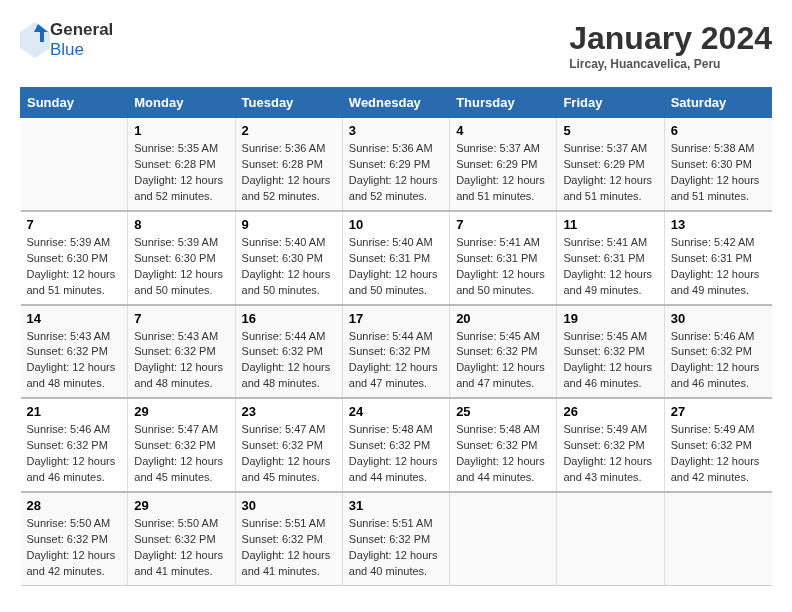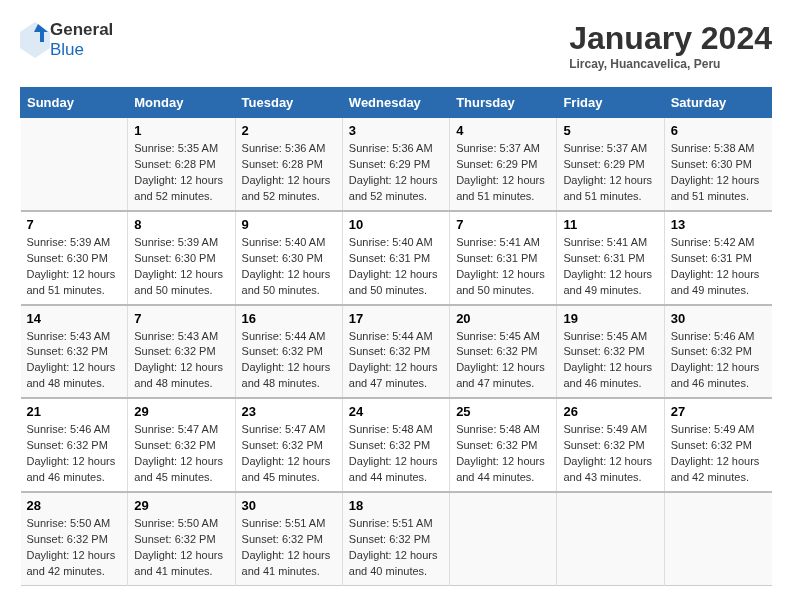--- a/index.html
+++ b/index.html
@@ -183,21 +183,21 @@
         <td><span class="day-num">27</span>
           <span class="cell-text">Sunrise: 5:49 AM<br>Sunset: 6:32 PM<br>Daylight: 12 hours and 42 minutes.</span></td>
       </tr>
       <tr class="week-row">
         <td><span class="day-num">28</span>
           <span class="cell-text">Sunrise: 5:50 AM<br>Sunset: 6:32 PM<br>Daylight: 12 hours and 42 minutes.</span></td>
         <td><span class="day-num">29</span>
           <span class="cell-text">Sunrise: 5:50 AM<br>Sunset: 6:32 PM<br>Daylight: 12 hours and 41 minutes.</span></td>
         <td><span class="day-num">30</span>
           <span class="cell-text">Sunrise: 5:51 AM<br>Sunset: 6:32 PM<br>Daylight: 12 hours and 41 minutes.</span></td>
-        <td><span class="day-num">18</span>
+        <td><span class="day-num">31</span>
           <span class="cell-text">Sunrise: 5:51 AM<br>Sunset: 6:32 PM<br>Daylight: 12 hours and 40 minutes.</span></td>
         <td class="empty-cell"></td>
         <td class="empty-cell"></td>
         <td class="empty-cell"></td>
       </tr>
     </tbody>
 </table>
 
 <style>
   .logo {

